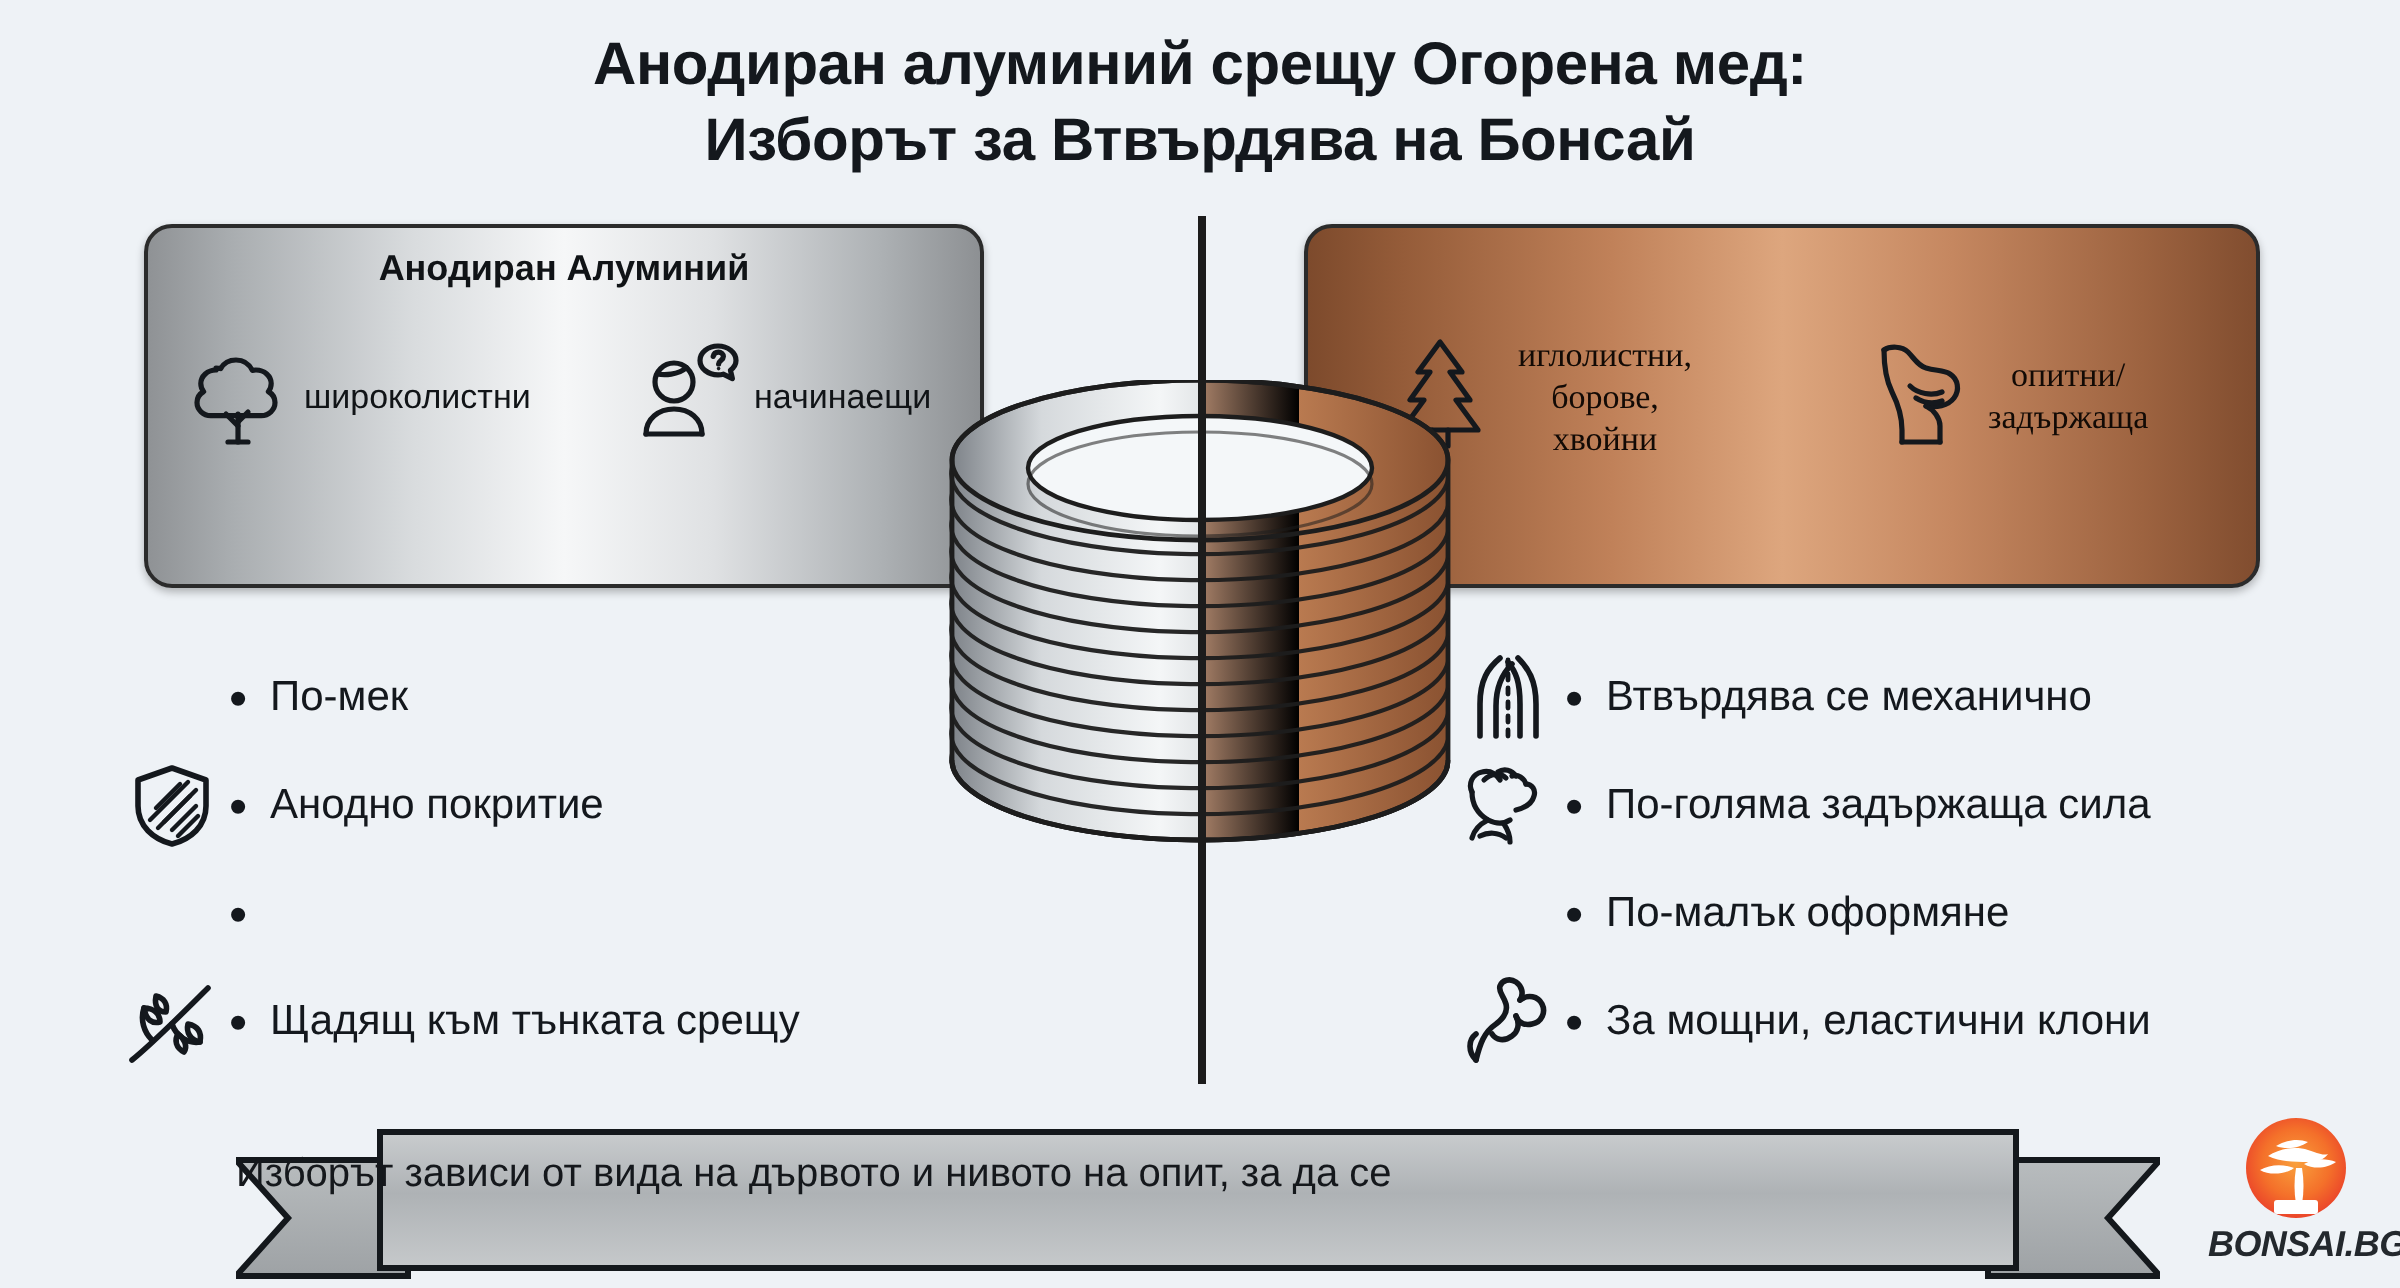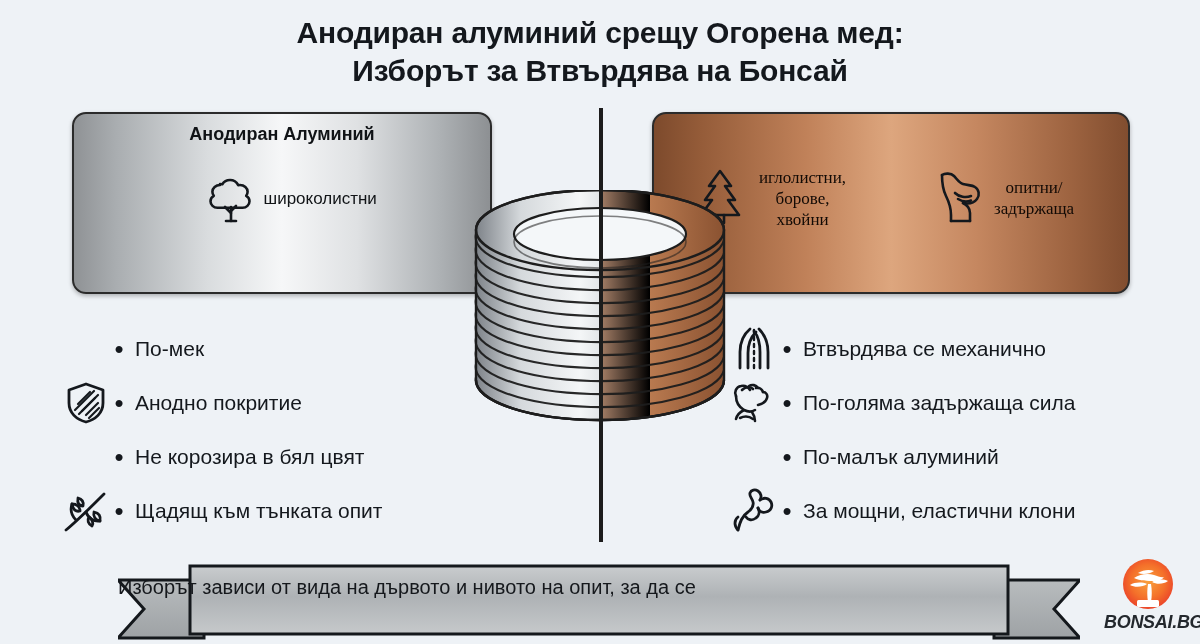--- a/index.html
+++ b/index.html
@@ -118,20 +118,34 @@
             <path d="M20 20c-4.2 0-7.6 3-7.6 6.8 0 1.5.5 2.9 1.4 4-2 1.1-3.3 3.1-3.3 5.5 0 3.6 3.1 6.5 6.9 6.5h25.2c3.8 0 6.9-2.9 6.9-6.5 0-2.4-1.3-4.4-3.3-5.5.9-1.1 1.4-2.5 1.4-4 0-3.8-3.4-6.8-7.6-6.8-.6 0-1.2.1-1.8.2C36.6 17 33.6 15 30 15c-3.3 0-6.2 1.7-7.7 4.3-.7-.2-1.5-.3-2.3-.3z"></path>
             <path d="M31 42v14"></path>
             <path d="M31 48l-6-6"></path>
             <path d="M31 46l5-5"></path>
             <path d="M26 56h10"></path>
           </svg>
         </div>
         <div class="cap">широколистни</div>
       </div>
 
+      <div class="icon-cell">
+        <div class="glyph">
+          <svg width="66" height="64" viewBox="0 0 66 64" fill="none" stroke="#14181d" stroke-width="2.6" stroke-linecap="round" stroke-linejoin="round">
+            <circle cx="26" cy="26" r="9.5"></circle>
+            <path d="M17.6 22c3.5.6 10.4.6 14.6-3.2"></path>
+            <path d="M12 52c0-7.7 6.3-12.5 14-12.5S40 44.3 40 52"></path>
+            <path d="M12 52h28"></path>
+            <path d="M48 8c-5 0-9 3.2-9 7.2s4 7.2 9 7.2c.9 0 1.8-.1 2.6-.3l4.6 2.2-1-4.2c1.7-1.3 2.8-3 2.8-4.9C57 11.2 53 8 48 8z"></path>
+            <path d="M45.6 13.2c.3-1.3 1.4-2.1 2.6-2.1 1.4 0 2.5 1 2.5 2.2 0 1.9-2.4 2-2.4 3.7"></path>
+            <circle cx="48.3" cy="19.3" r="0.9" fill="#14181d" stroke="none"></circle>
+          </svg>
+        </div>
+        <div class="cap">начинаещи</div>
+      </div>
 
     </div>
   </div>
 
   <div class="panel panel-right">
     <div class="icon-row">
 
       <div class="icon-cell">
         <div class="glyph">
           <svg width="62" height="64" viewBox="0 0 62 64" fill="none" stroke="#14181d" stroke-width="2.6" stroke-linecap="round" stroke-linejoin="round">
@@ -243,37 +257,36 @@
           </g>
         </svg>
       </div>
       <div class="dot">•</div>
       <div class="txt">Анодно покритие</div>
     </div>
 
     <div class="bullet">
       <div class="bico"></div>
       <div class="dot">•</div>
-      <div class="txt">Не корозира в бял цвят</div>
     </div>
 
     <div class="bullet">
       <div class="bico">
         <svg width="48" height="46" viewBox="0 0 48 46" fill="none" stroke="#14181d" stroke-width="2.8" stroke-linecap="round" stroke-linejoin="round">
           <path d="M4 42 C14 34 28 20 42 6"></path>
           <path d="M14 32 C10 28 8 22 10 16"></path>
           <path d="M24 24 C26 30 32 34 38 33"></path>
           <path d="M10 16 c5 0 8 3 8 7 -4 1-7-1-8-7z"></path>
           <path d="M16 10 c4 1 6 4 5 8 -4 0-6-3-5-8z"></path>
           <path d="M38 33 c1-5-1-8-6-9 -1 4 1 8 6 9z"></path>
           <path d="M30 38 c-4-2-5-6-3-9 3 2 5 6 3 9z"></path>
         </svg>
       </div>
       <div class="dot">•</div>
-      <div class="txt">Щадящ към тънката опит</div>
+      <div class="txt">Щадящ към тънката срещу</div>
     </div>
 
   </div>
 
   <div class="list list-right">
 
     <div class="bullet">
       <div class="bico">
         <svg width="44" height="46" viewBox="0 0 44 46" fill="none" stroke="#14181d" stroke-width="2.8" stroke-linecap="round" stroke-linejoin="round">
           <path d="M8 42 V26 C8 14 12 8 18 3"></path>
@@ -303,21 +316,21 @@
           <path d="M10 38 c4-2 9-2 13 1"></path>
         </svg>
       </div>
       <div class="dot">•</div>
       <div class="txt">По-голяма задържаща сила</div>
     </div>
 
     <div class="bullet">
       <div class="bico"></div>
       <div class="dot">•</div>
-      <div class="txt">По-малък алуминий</div>
+      <div class="txt">По-малък оформяне</div>
     </div>
 
     <div class="bullet">
       <div class="bico">
         <svg width="48" height="46" viewBox="0 0 48 46" fill="none" stroke="#14181d" stroke-width="2.8" stroke-linecap="round" stroke-linejoin="round">
           <path d="M8 42 C10 34 12 28 18 24 c4-3 6-6 5-10 -1-4-4-6-3-9 1-3 5-4 8-2 3 2 4 6 2 9"></path>
           <path d="M30 12 c4-3 9-2 11 2 2 4 0 9-5 10 -4 1-7-1-8-4"></path>
           <path d="M28 20 c2 4 1 8-2 10 -4 3-8 2-10-1"></path>
           <path d="M8 42 C4 38 4 32 8 29"></path>
         </svg>

